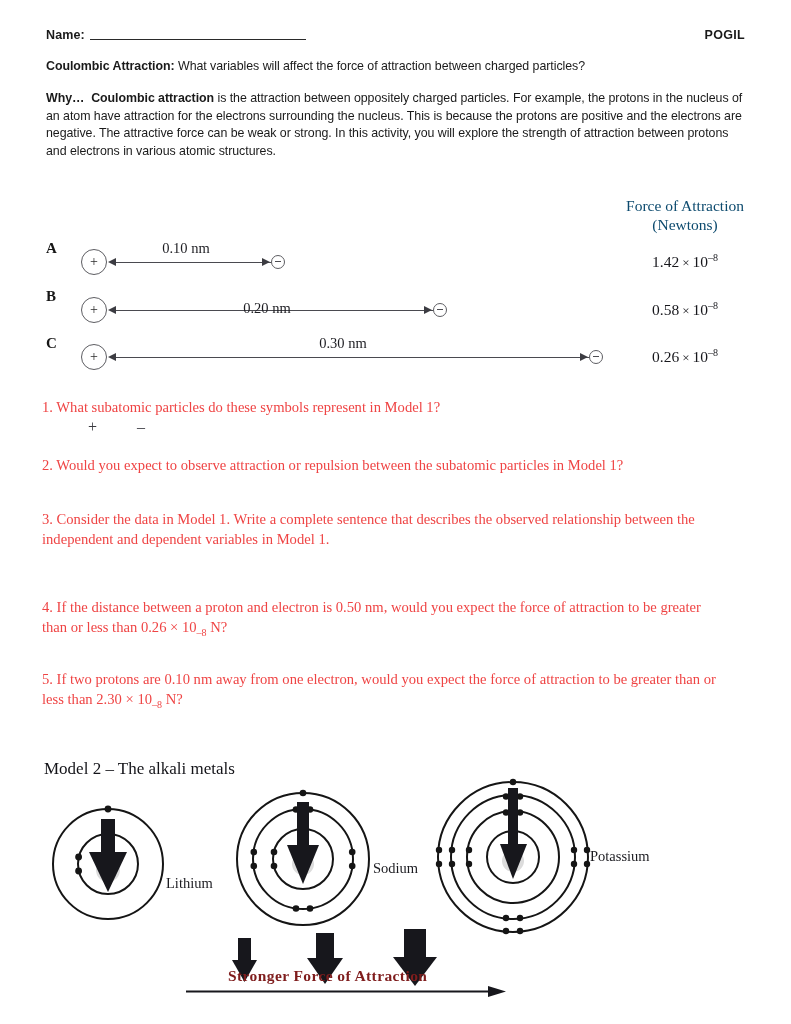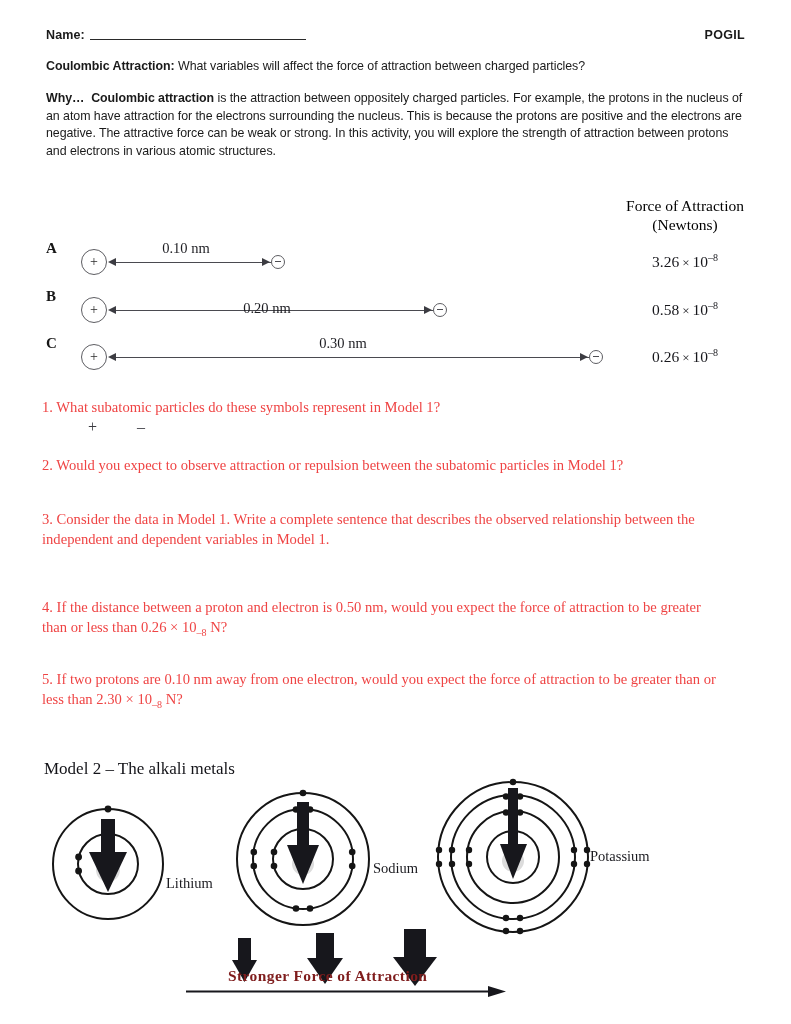--- a/index.html
+++ b/index.html
@@ -78,21 +78,21 @@
   }
   .force-head {
     position: absolute;
     left: 590px;
     top: 0px;
     width: 190px;
     text-align: center;
     font-family: "Liberation Serif", serif;
     font-size: 15.5px;
     line-height: 19px;
-    color: #000000;
+    color: #0c4a6e;
   }
   .row-letter {
     position: absolute;
     font-family: "Liberation Serif", serif;
     font-weight: 700;
     font-size: 15px;
     color: #161616;
   }
   .proton {
     position: absolute;
@@ -247,21 +247,21 @@
     </div>
 
     <div class="row-letter" style="left:46px; top:44px;">A</div>
     <div class="proton" style="left:81px; top:53px;">+</div>
     <div class="dist-line" style="left:111px; top:66px; width:166px;"></div>
     <div class="arrowL" style="left:108px; top:61.8px;"></div>
     <div class="arrowR" style="left:262px; top:61.8px;"></div>
     <div class="electron" style="left:271px; top:59px;"></div>
     <div class="dist-label" style="left:186px; top:44px;">0.10 nm</div>
     <div class="force-val" style="top:56px;">
-      <span>3.26</span><span class="times">×</span><span>10</span><sup>–8</sup>
+      <span>1.42</span><span class="times">×</span><span>10</span><sup>–8</sup>
     </div>
 
     <div class="row-letter" style="left:46px; top:92px;">B</div>
     <div class="proton" style="left:81px; top:101px;">+</div>
     <div class="dist-line" style="left:111px; top:114px; width:328px;"></div>
     <div class="arrowL" style="left:108px; top:109.8px;"></div>
     <div class="arrowR" style="left:424px; top:109.8px;"></div>
     <div class="electron" style="left:433px; top:107px;"></div>
     <div class="dist-label" style="left:267px; top:92px;margin-top:12px;">0.20 nm</div>
     <div class="force-val" style="top:104px;">

